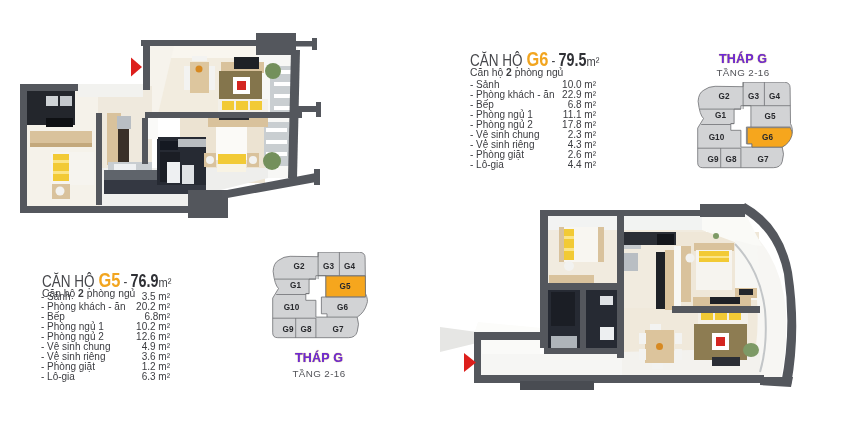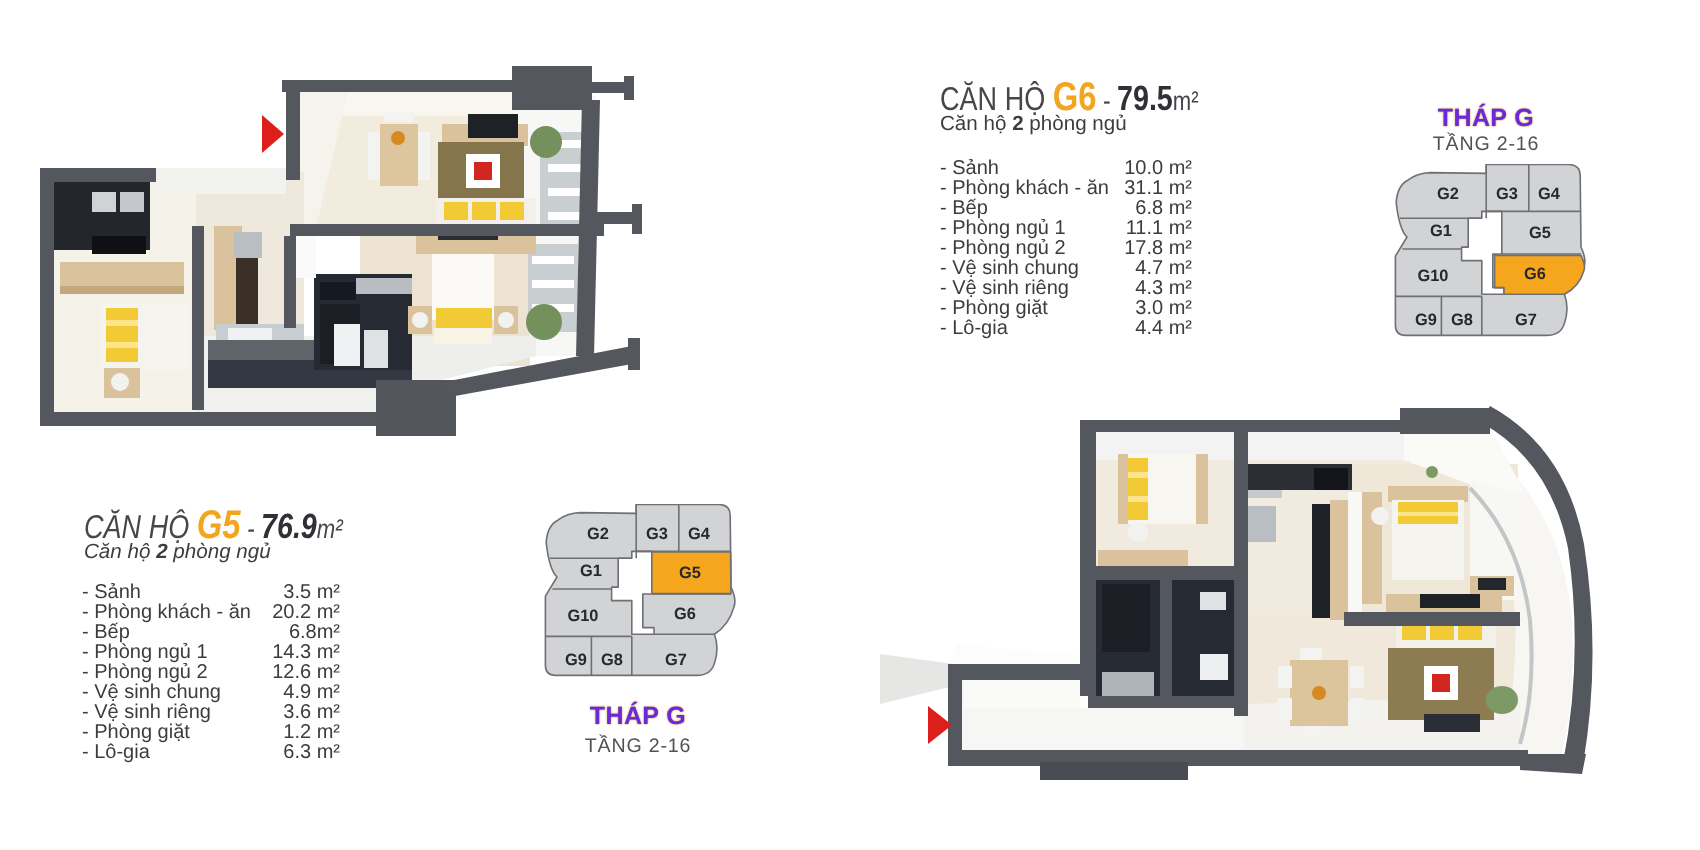--- a/index.html
+++ b/index.html
@@ -16,90 +16,90 @@
   .sub{font-size:10.3px;color:#3c3d41;margin-top:2px;}
   .lst{font-size:10px;color:#3b3c40;}
   .row{display:flex;justify-content:space-between;height:10.05px;line-height:10.3px;}
   .thap{font-size:12.5px;font-weight:bold;color:#6d28d9;letter-spacing:0.2px;
         text-shadow:0 0 1px #a87614;}
   .tang{font-size:9.8px;color:#515257;letter-spacing:0.4px;}
 </style>
 </head>
 <body>
 
-<div class="abs" style="left:470px;top:38px;">
+<div class="abs" style="left:470px;top:48px;">
   <div class="head"><span class="hd">CĂN HỘ </span><span class="code">G6</span><span class="dash"> - </span><span class="num">79.5</span><span class="unit">m²</span></div>
   <div class="sub">Căn hộ <b>2</b> phòng ngủ</div>
 </div>
 
 <div class="abs lst" style="left:470px;top:80px;width:126px;">
   <div class="row">
       <span>- Sảnh</span>
       <span>10.0 m²</span>
     </div>
   <div class="row">
       <span>- Phòng khách - ăn</span>
-      <span>31.1 m²</span>
+      <span>22.9 m²</span>
     </div>
   <div class="row">
       <span>- Bếp</span>
       <span>6.8 m²</span>
     </div>
   <div class="row">
       <span>- Phòng ngủ 1</span>
       <span>11.1 m²</span>
     </div>
   <div class="row">
       <span>- Phòng ngủ 2</span>
       <span>17.8 m²</span>
     </div>
   <div class="row">
       <span>- Vệ sinh chung</span>
-      <span>4.7 m²</span>
+      <span>2.3 m²</span>
     </div>
   <div class="row">
       <span>- Vệ sinh riêng</span>
       <span>4.3 m²</span>
     </div>
   <div class="row">
       <span>- Phòng giặt</span>
-      <span>3.0 m²</span>
+      <span>2.6 m²</span>
     </div>
   <div class="row">
       <span>- Lô-gia</span>
       <span>4.4 m²</span>
     </div>
 </div>
 
 <div class="abs" style="left:663px;top:52px;width:160px;text-align:center;">
   <div class="thap">THÁP G</div>
   <div class="tang" style="margin-top:1px;">TẦNG 2-16</div>
 </div>
 
-<div class="abs" style="left:42px;top:252px;font-style:italic;">
+<div class="abs" style="left:42px;top:269px;">
   <div class="head"><span class="hd">CĂN HỘ </span><span class="code">G5</span><span class="dash"> - </span><span class="num">76.9</span><span class="unit">m²</span></div>
   <div class="sub">Căn hộ <b>2</b> phòng ngủ</div>
 </div>
 
 <div class="abs lst" style="left:41px;top:292px;width:129px;">
   <div class="row">
       <span>- Sảnh</span>
       <span>3.5 m²</span>
     </div>
   <div class="row">
       <span>- Phòng khách - ăn</span>
       <span>20.2 m²</span>
     </div>
   <div class="row">
       <span>- Bếp</span>
       <span>6.8m²</span>
     </div>
   <div class="row">
       <span>- Phòng ngủ 1</span>
-      <span>14.3 m²</span>
+      <span>10.2 m²</span>
     </div>
   <div class="row">
       <span>- Phòng ngủ 2</span>
       <span>12.6 m²</span>
     </div>
   <div class="row">
       <span>- Vệ sinh chung</span>
       <span>4.9 m²</span>
     </div>
   <div class="row">

